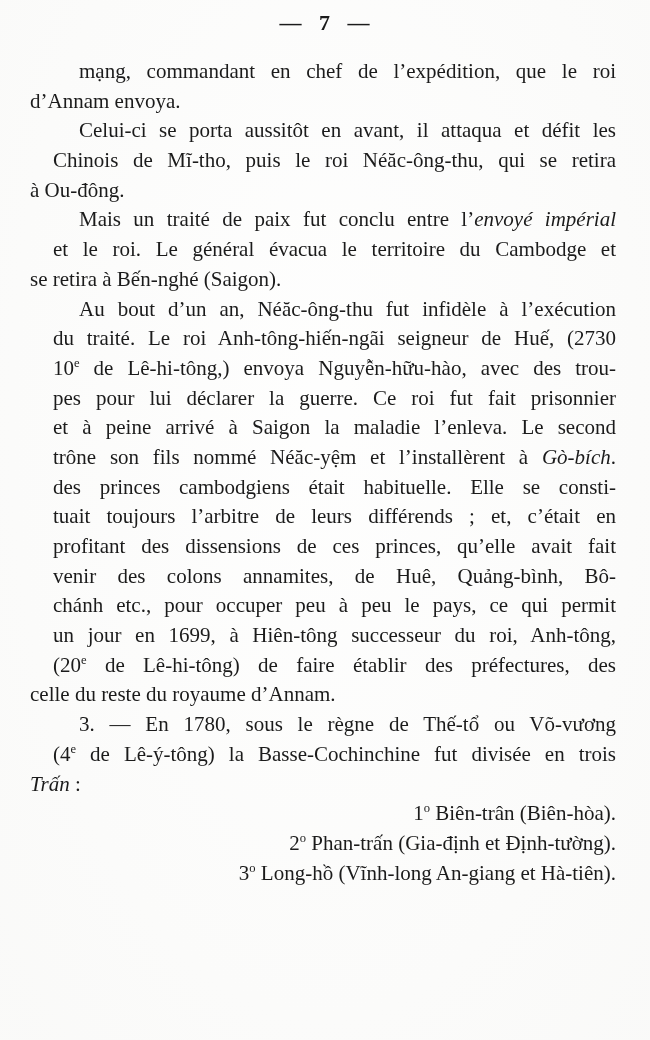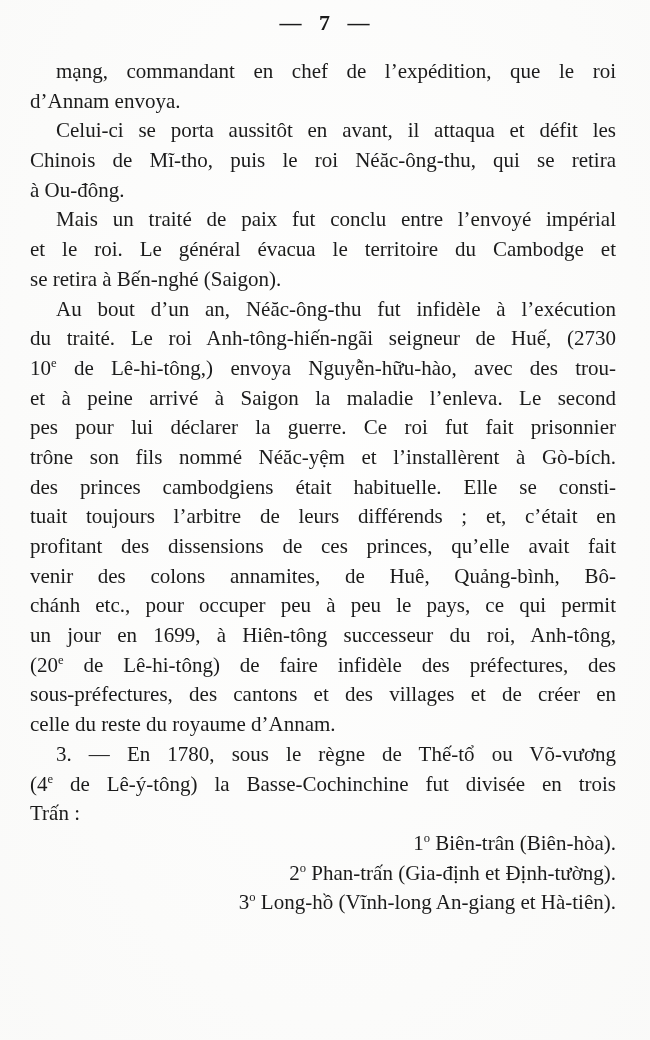--- a/index.html
+++ b/index.html
@@ -31,24 +31,24 @@
     top: 57px; left: 30px; right: 34px;
     font-size: 21px;
   }
   .para { margin: 0; }
   .line {
     height: 29.7px;
     line-height: 29.7px;
     overflow: visible;
     white-space: normal;
   }
-  .justify { text-align: justify; text-align-last: justify; }
+  .justify { text-align: justify; text-align-last: justify; margin-left: 23px; }
   .indent { text-indent: 26px; }
   .list { padding-left: 68px; text-align: right; }
-  .it { }
+  .it { font-style: italic; }
   sup {
     font-size: 60%;
     line-height: 0;
     vertical-align: super;
   }
 </style>
 </head>
 <body>
 
 <div class="page">
@@ -67,33 +67,32 @@
       </div>
       <div class="para">
         <div class="line justify indent"><span>Mais un traité de paix fut conclu entre l’</span><span class="it">envoyé impérial</span></div>
         <div class="line justify"><span>et le roi. Le général évacua le territoire du Cambodge et</span></div>
         <div class="line"><span>se retira à Bến-nghé (Saigon).</span></div>
       </div>
       <div class="para">
         <div class="line justify indent"><span>Au bout d’un an, Néăc-ông-thu fut infidèle à l’exécution</span></div>
         <div class="line justify"><span>du traité. Le roi Anh-tông-hiến-ngãi seigneur de Huế, (2730</span></div>
         <div class="line justify"><span>10</span><sup>e</sup><span> de Lê-hi-tông,) envoya Nguyễn-hữu-hào, avec des trou-</span></div>
+        <div class="line justify"><span>pes pour lui déclarer la guerre. Ce roi fut fait prisonnier</span></div>
         <div class="line justify"><span>et à peine arrivé à Saigon la maladie l’enleva. Le second</span></div>
-        <div class="line justify"><span>pes pour lui déclarer la guerre. Ce roi fut fait prisonnier</span></div>
         <div class="line justify"><span>trône son fils nommé Néăc-yệm et l’installèrent à </span><span class="it">Gò-bích</span><span>.</span></div>
       </div>
       <div class="para">
         <div class="line justify"><span>des princes cambodgiens était habituelle. Elle se consti-</span></div>
         <div class="line justify"><span>tuait toujours l’arbitre de leurs différends ; et, c’était en</span></div>
         <div class="line justify"><span>profitant des dissensions de ces princes, qu’elle avait fait</span></div>
         <div class="line justify"><span>venir des colons annamites, de Huê, Quảng-bình, Bô-</span></div>
         <div class="line justify"><span>chánh etc., pour occuper peu à peu le pays, ce qui permit</span></div>
         <div class="line justify"><span>un jour en 1699, à Hiên-tông successeur du roi, Anh-tông,</span></div>
-        <div class="line justify"><span>(20</span><sup>e</sup><span> de Lê-hi-tông) de faire infidèle des préfectures, des</span></div>
-        <div class="line justify"><span>sous-préfectures, des cantons et des villages et de créer en</span></div>
+        <div class="line justify"><span>(20</span><sup>e</sup><span> de Lê-hi-tông) de faire établir des préfectures, des</span></div>
         <div class="line"><span>celle du reste du royaume d’Annam.</span></div>
       </div>
       <div class="para">
         <div class="line justify indent"><span>3. — En 1780, sous le règne de Thế-tổ ou Võ-vương</span></div>
         <div class="line justify"><span>(4</span><sup>e</sup><span> de Lê-ý-tông) la Basse-Cochinchine fut divisée en trois</span></div>
         <div class="line"><span class="it">Trấn</span><span> :</span></div>
       </div>
       <div class="para">
         <div class="line list"><span>1</span><sup>o</sup><span> Biên-trân (Biên-hòa).</span></div>
         <div class="line list"><span>2</span><sup>o</sup><span> Phan-trấn (Gia-định et Định-tường).</span></div>

